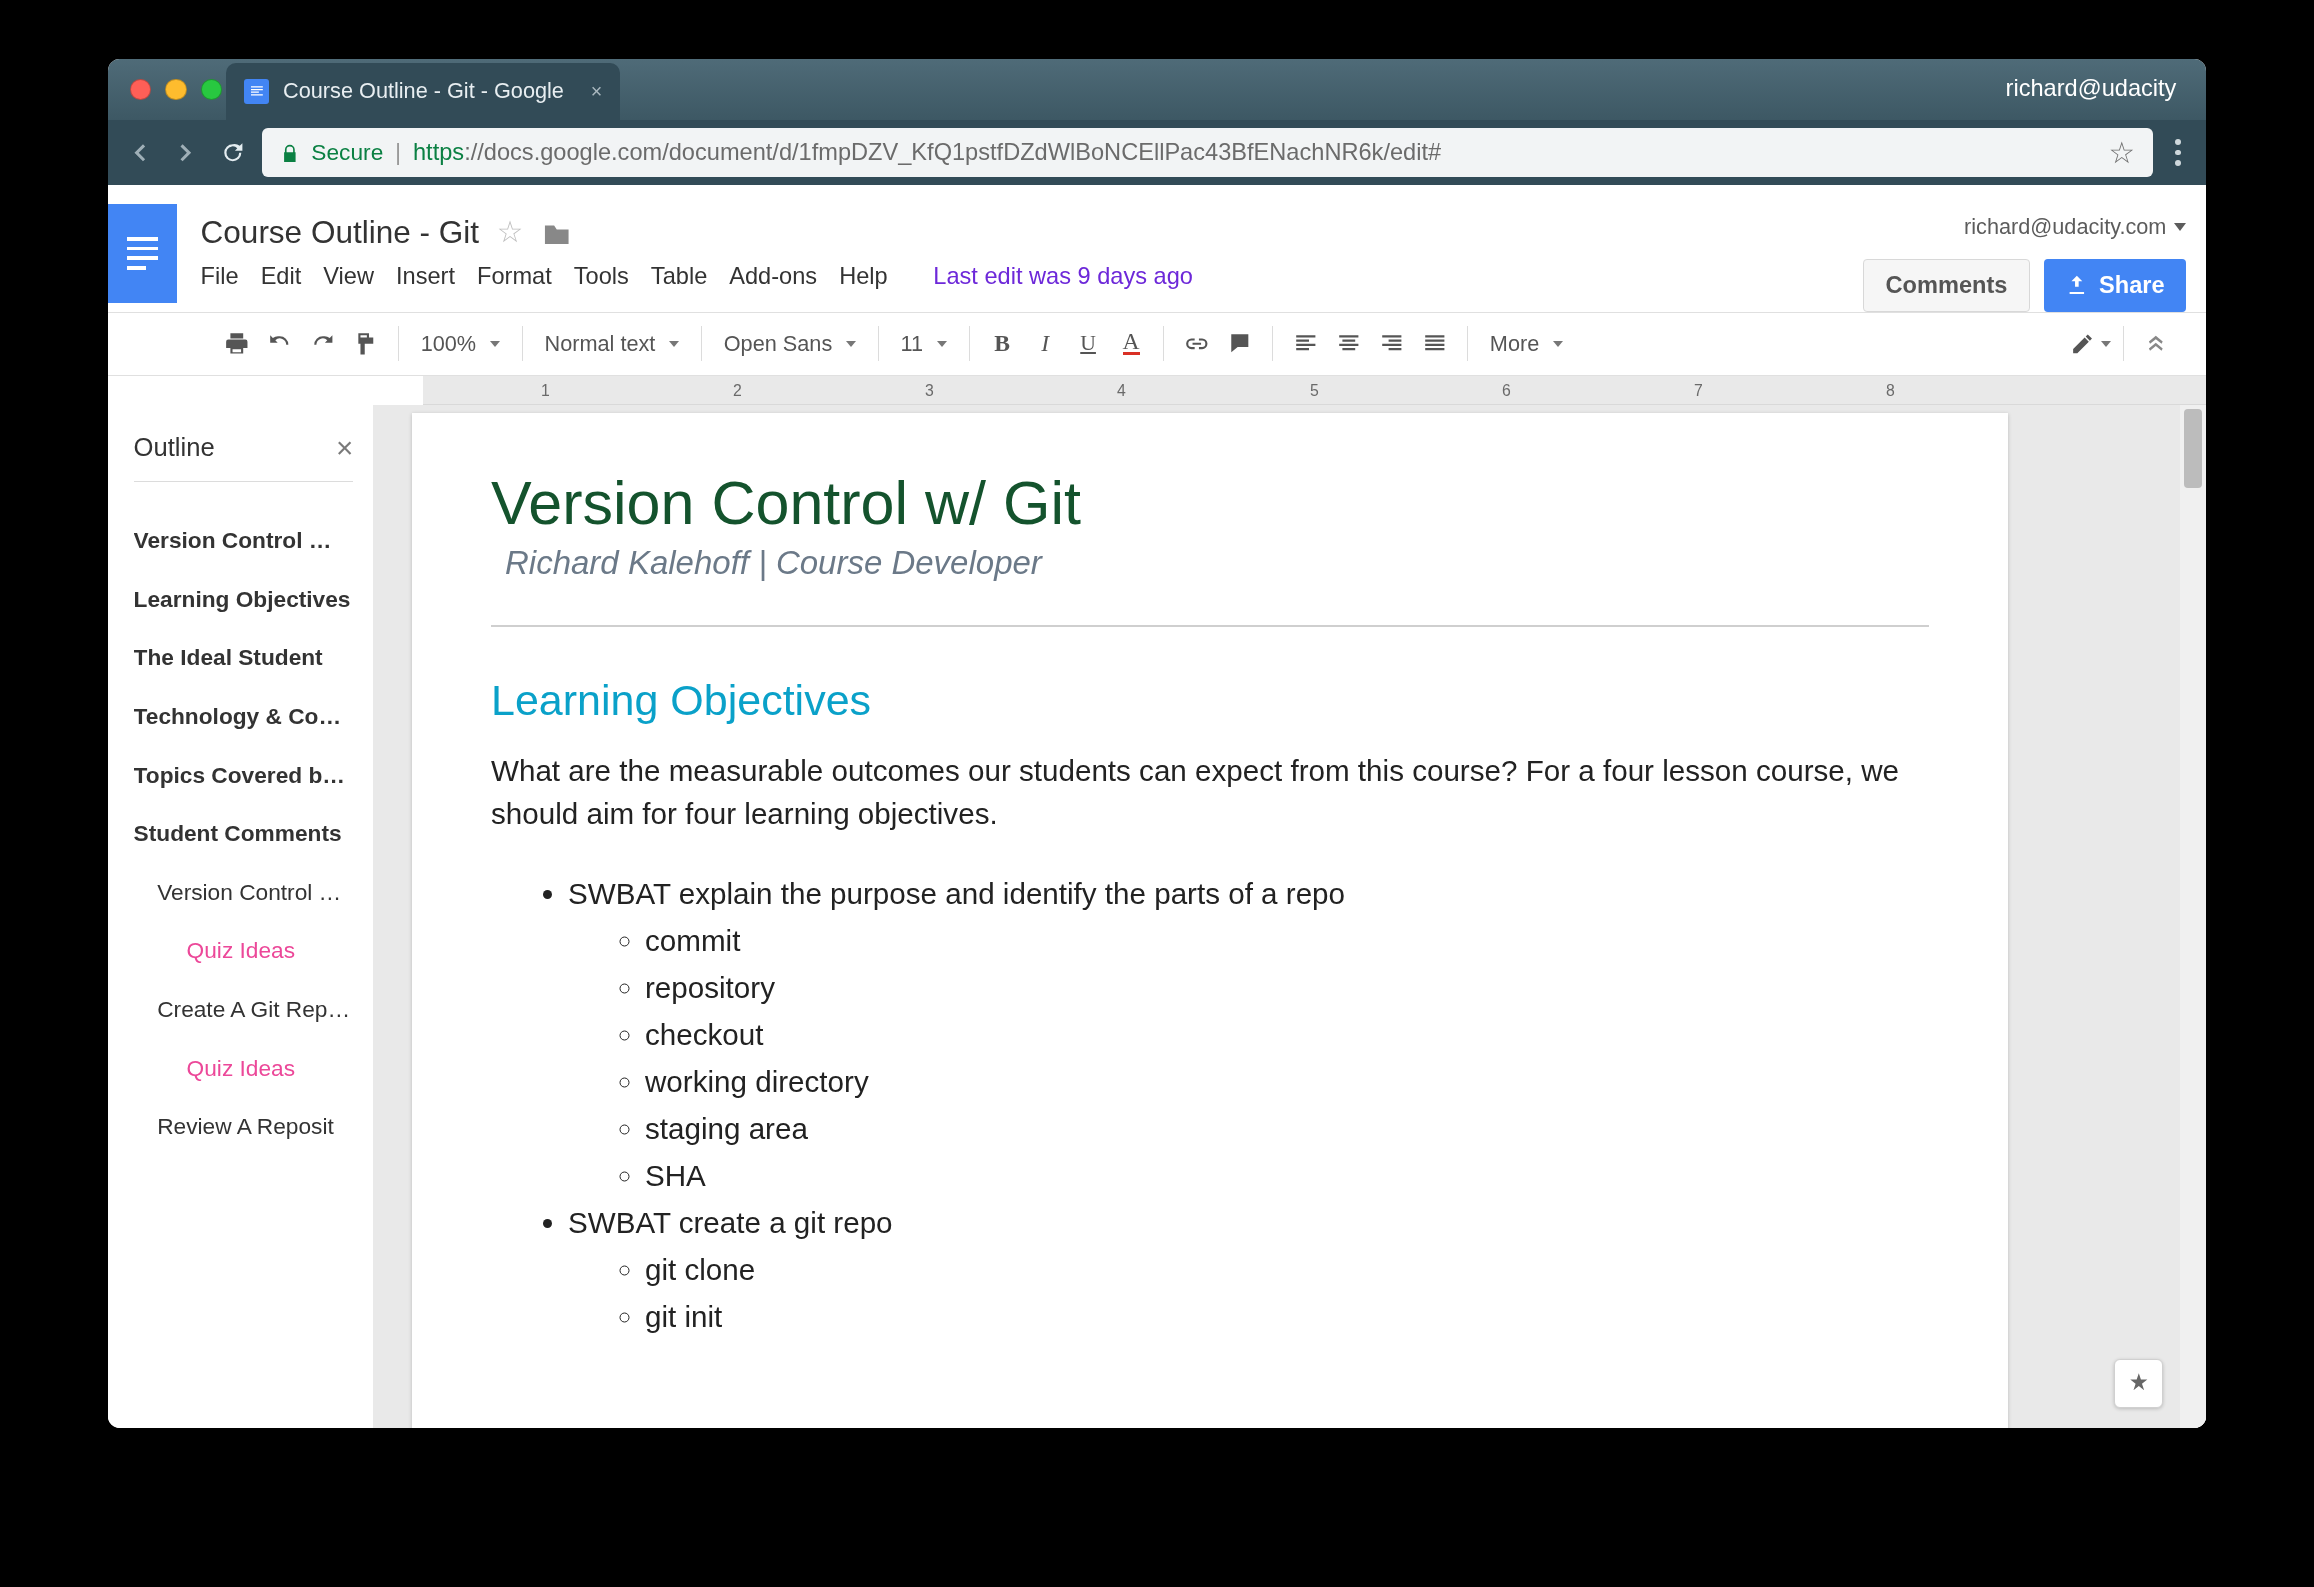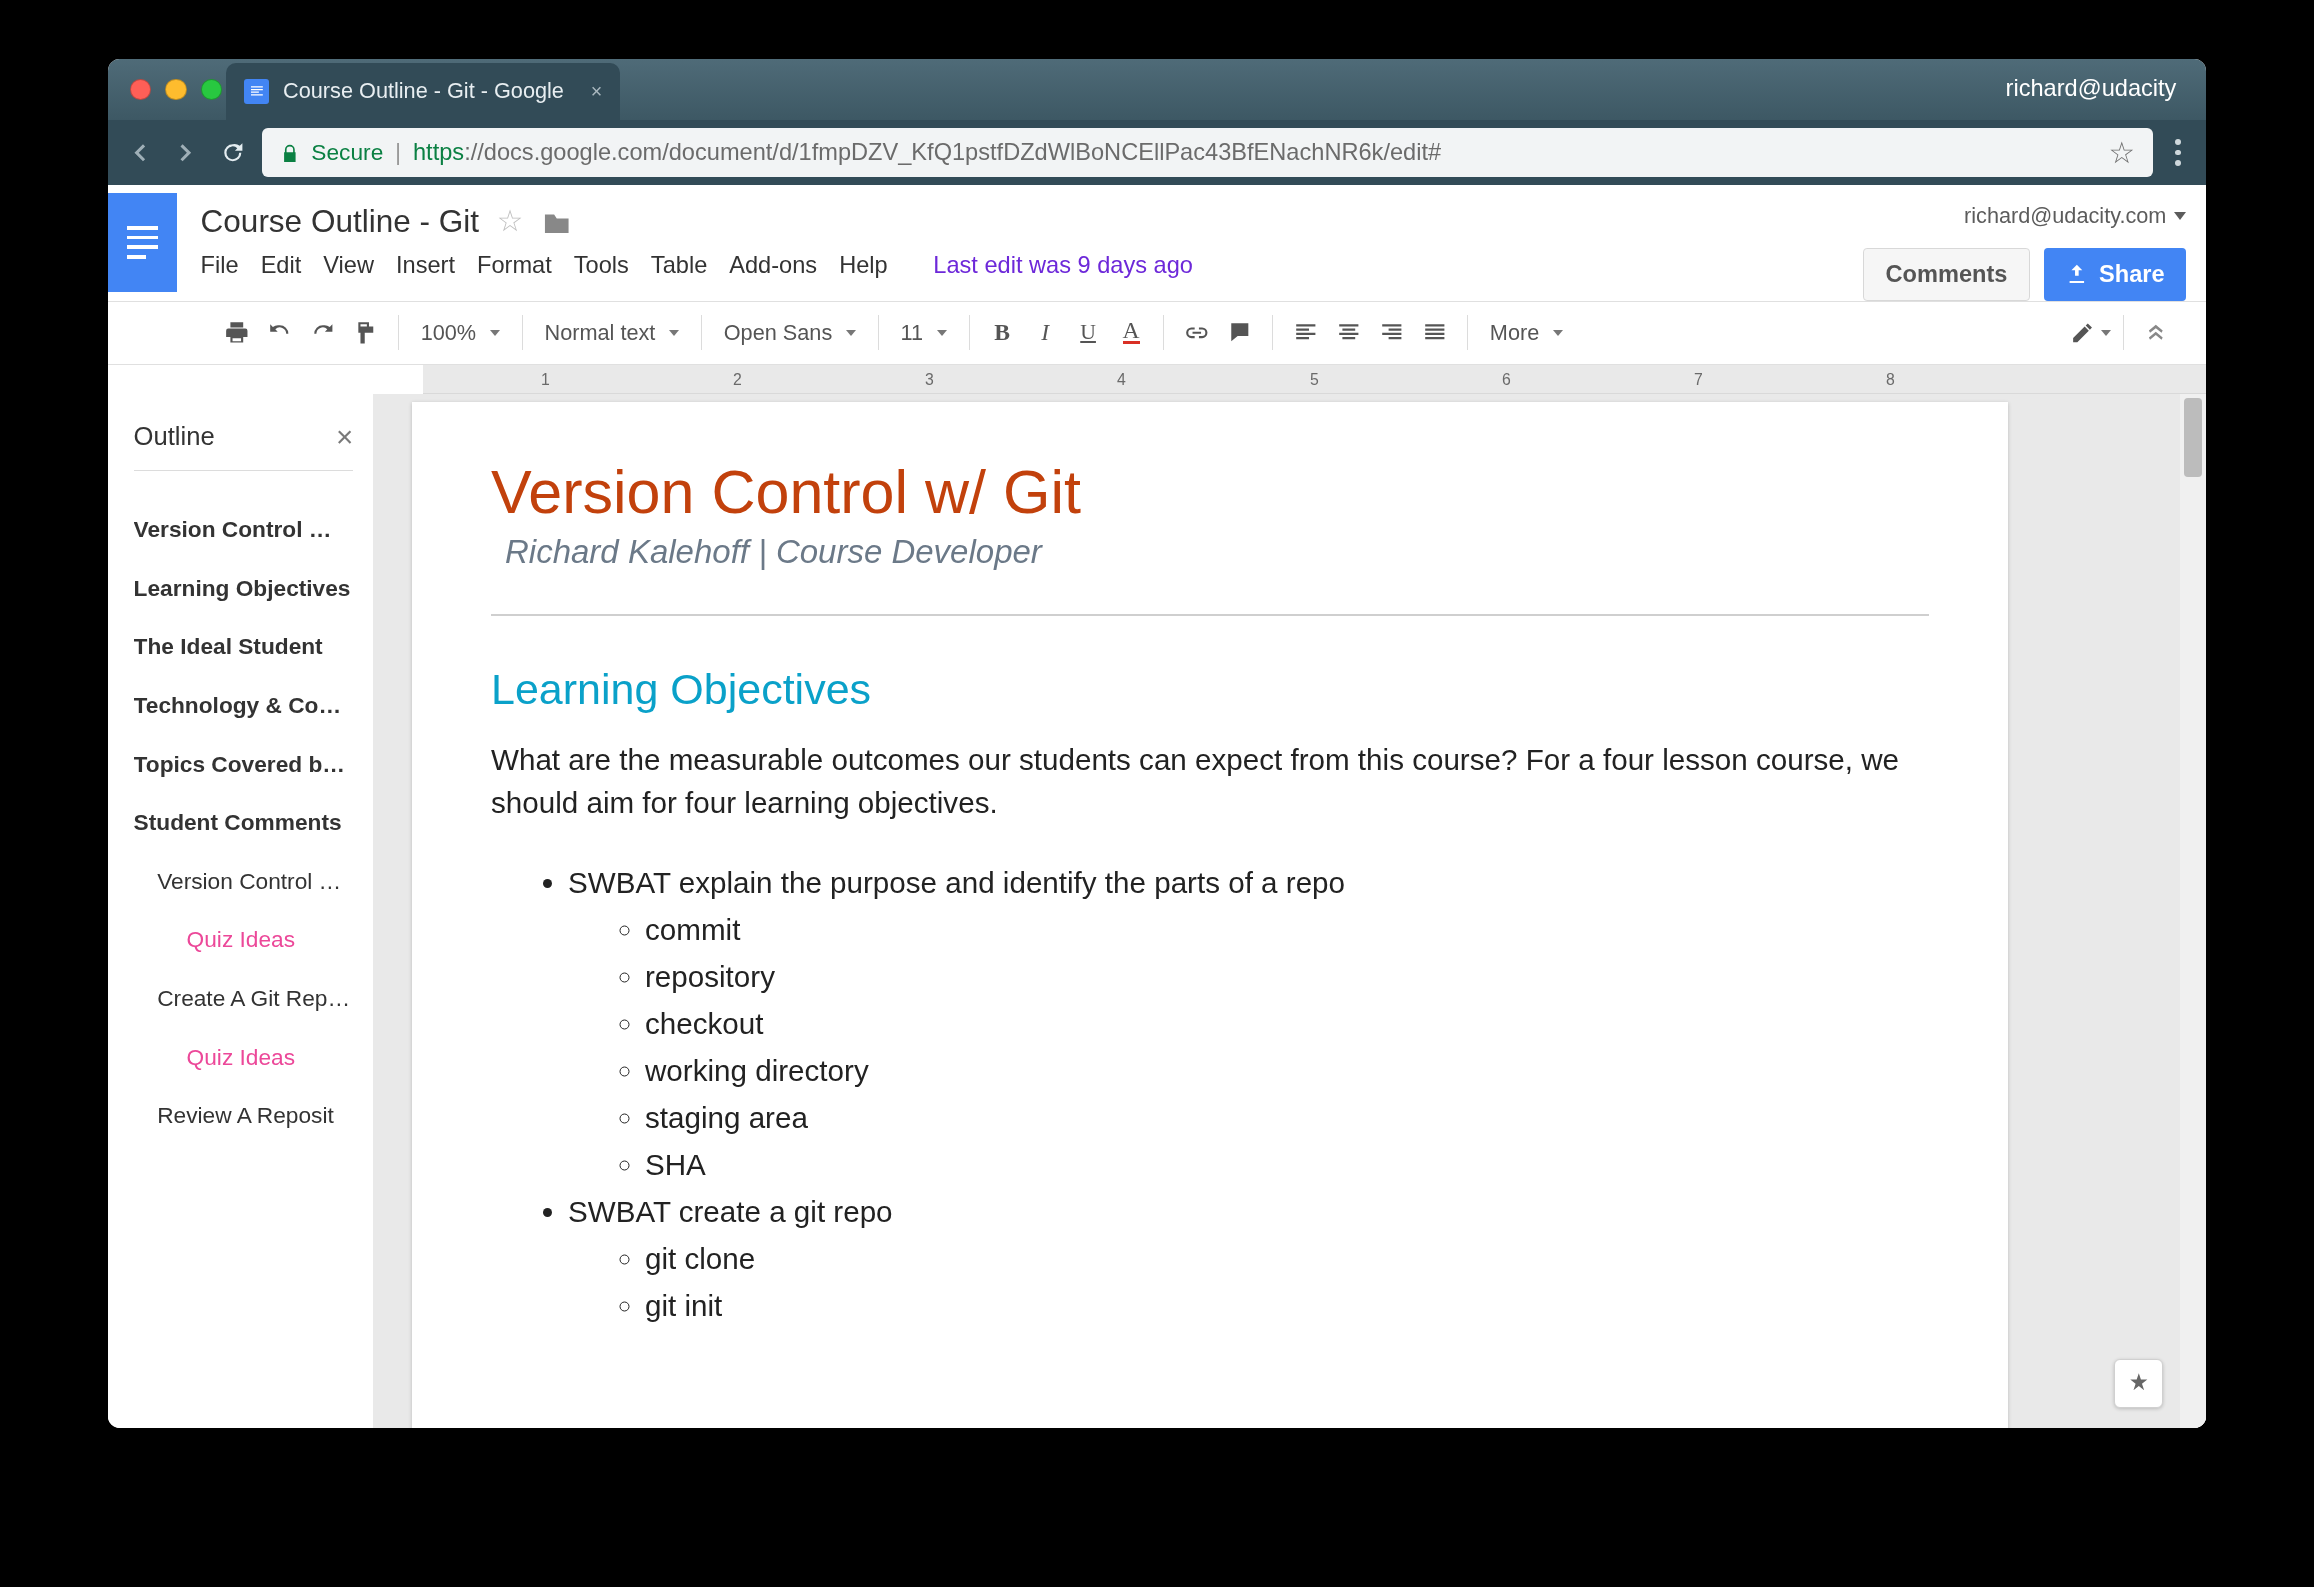--- a/index.html
+++ b/index.html
@@ -23,21 +23,21 @@
   .lock{width:19.7px;height:19.7px;}
   .lock svg{fill:#0b8043;}
   .secure{color:#0b8043;font-size:22.7px;}
   .url{color:#2f2f2f;white-space:nowrap;}
   .url .https{color:#0b8043;}
   .url .dim{color:#6b6b6b;}
   .star{margin-left:auto;color:#707070;font-size:29.6px;}
   .dots-v{width:27.6px;display:flex;flex-direction:column;align-items:center;gap:4.9px;}
   .dots-v span{width:5.9px;height:5.9px;background:#cfd8dc;border-radius:50%;}
   .docs-area{position:relative;height:calc(100% - 126px);background:#fff;display:flex;flex-direction:column;}
-  .titlebar{display:flex;align-items:flex-start;padding:7.9px 19.7px 0 0;border-bottom:1px solid #e0e0e0;}
+  .titlebar{display:flex;align-items:flex-start;padding:7.9px 19.7px 0 0;border-bottom:1px solid #e0e0e0;margin-top:11px;}
   .app-icon{width:69px;height:99px;background:#4285f4;display:flex;align-items:center;justify-content:center;}
   .icon-lines{display:flex;flex-direction:column;gap:5.9px;}
   .icon-lines span{display:block;width:31.5px;height:3.9px;background:#fff;}
   .title-main{flex:1;padding:9.9px 0 0 23.6px;}
   .doc-name-row{display:flex;align-items:center;gap:17.7px;}
   .doc-name{font-size:31.5px;color:#333;}
   .star-outline{color:#bfbfbf;font-size:29.6px;}
   .folder{width:31.5px;height:25.6px;}
   .folder svg{fill:#888;}
   .menubar{display:flex;gap:22px;font-size:23.6px;color:#333;margin-top:11.8px;padding-bottom:13.8px;align-items:center;}
@@ -66,21 +66,21 @@
   .body-split{flex:1;display:flex;overflow:hidden;}
   .outline{width:265px;padding:25.6px 19.7px 0 25.6px;color:#333;}
   .outline-head{display:flex;justify-content:space-between;align-items:center;font-size:25.6px;padding-bottom:15.8px;border-bottom:1px solid #dcdcdc;margin-bottom:29.6px;}
   .outline-close{color:#7a7a7a;font-size:29.6px;font-weight:300;}
   .oitem{font-size:22.7px;padding:15.8px 0;white-space:nowrap;overflow:hidden;text-overflow:ellipsis;}
   .oitem.b{font-weight:bold;}
   .oitem.i1{padding-left:23.6px;}
   .oitem.i2{padding-left:53px;color:#ec4899;}
   .canvas{flex:1;background:#e9e9e9;position:relative;overflow:hidden;}
   .page{position:absolute;left:39px;top:7.9px;width:1596px;min-height:1182px;background:#fff;box-shadow:0 1px 3.9px rgba(0,0,0,.2);padding:55px 79px;}
-  .doc-h1{font-size:61px;color:#c2410c;font-weight:400;margin-bottom:5.9px;}
+  .doc-h1{font-size:61px;color:#14532d;font-weight:400;margin-bottom:5.9px;}
   .doc-sub{font-size:33px;color:#6b7988;font-style:italic;margin-bottom:43px;margin-left:14px;}
   .hr{height:2px;background:#cfcfcf;margin-bottom:49px;}
   .doc-h2{font-size:43px;color:#0aa1c9;font-weight:500;margin-bottom:23.6px;}
   .doc-p{font-size:29.6px;color:#222;line-height:43px;margin-bottom:35px;}
   ul.b1{list-style:disc;padding-left:77px;font-size:29.6px;color:#222;line-height:47px;}
   ul.b2{list-style:circle;padding-left:77px;}
   .scroll-track{position:absolute;right:0;top:0;width:25.6px;height:100%;background:#f0f0f0;}
   .scroll-thumb{position:absolute;right:3.9px;top:3.9px;width:17.7px;height:79px;background:#bcbcbc;border-radius:3.9px;}
   .explore{position:absolute;right:43px;bottom:19.7px;width:49px;height:49px;background:#fff;border:1px solid #d0d0d0;border-radius:5.9px;box-shadow:0 1px 3.9px rgba(0,0,0,.2);display:flex;align-items:center;justify-content:center;}
   .explore svg{width:25.6px;height:25.6px;fill:#666;}

